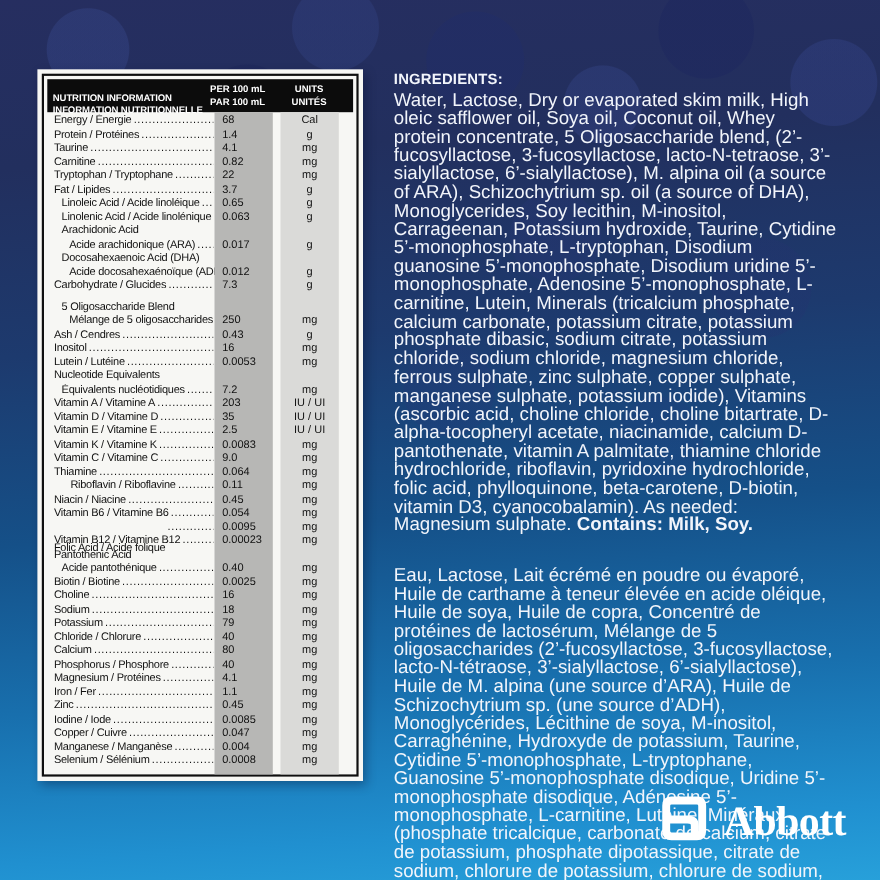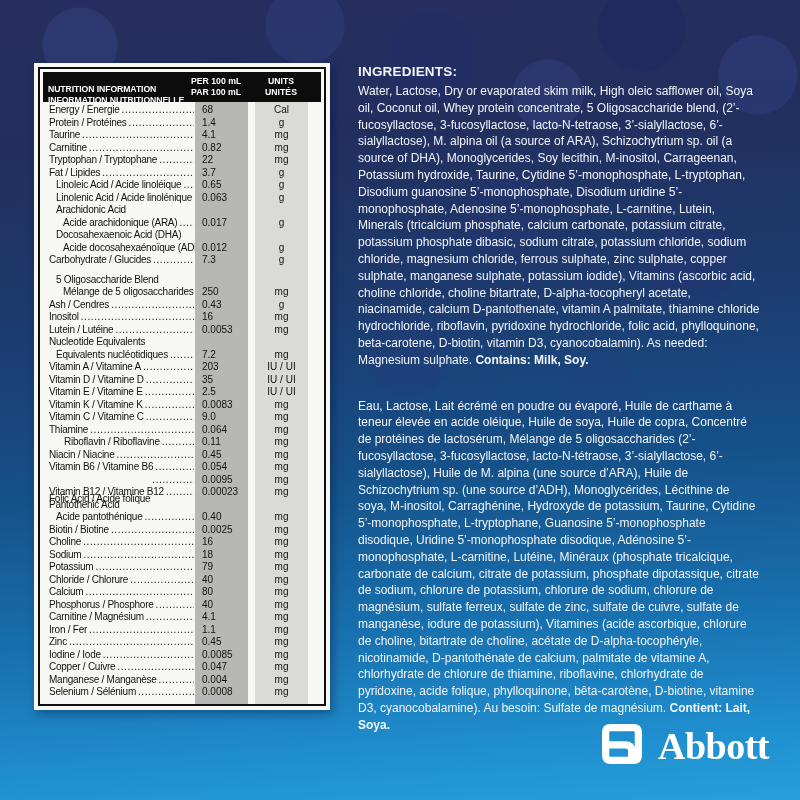--- a/index.html
+++ b/index.html
@@ -48,21 +48,21 @@
   .trow .txt { display:flex; width:152px; padding-left:6px; box-sizing:border-box; overflow:hidden; }
   .trow .lbl { flex:0 0 auto; }
   .trow .dots { flex:1 1 auto; min-width:0; overflow:hidden; margin:0 1px 0 2px; }
   .trow .dots::before { content:"......................................................................."; letter-spacing:0.6px; }
   .trow .val  { position:absolute; left:159px; top:0; letter-spacing:0; }
   .trow .unit { position:absolute; left:212px; top:0; width:53px; text-align:center; letter-spacing:0; }
 
   
   .ingredients { position:absolute; left:358px; top:64px; width:403px; color:#f2f5fb; }
   .ing-heading { font-size:13.5px; font-weight:bold; margin:0 0 4px; letter-spacing:0.2px; }
-  .ing-body { font-size:12px; line-height:16.8px; margin:0; }
+  .ing-body { font-size:17px; line-height:16.8px; margin:0; }
   .fr-block { margin-top:29px; }
   .contains { font-weight:bold; }
 
   
   .brand { position:absolute; left:597px; top:719px; display:flex; align-items:center; gap:11px; }
   .brand-name { font-family:"Liberation Serif", serif; font-weight:bold; font-size:38px; color:#ffffff; line-height:50px; letter-spacing:-0.5px; }
 </style>
 </head>
 <body>
 
@@ -381,21 +381,21 @@
         <div class="trow">
           <div class="txt">
             <span class="lbl" style="padding-left: 0px;">Phosphorus / Phosphore</span>
             <span class="dots"></span>
           </div>
           <span class="val">40</span>
           <span class="unit">mg</span>
         </div>
         <div class="trow">
           <div class="txt">
-            <span class="lbl" style="padding-left: 0px;">Carnitine / Magnésium</span>
+            <span class="lbl" style="padding-left: 0px;">Magnesium / Protéines</span>
             <span class="dots"></span>
           </div>
           <span class="val">4.1</span>
           <span class="unit">mg</span>
         </div>
         <div class="trow">
           <div class="txt">
             <span class="lbl" style="padding-left: 0px;">Iron / Fer</span>
             <span class="dots"></span>
           </div>

